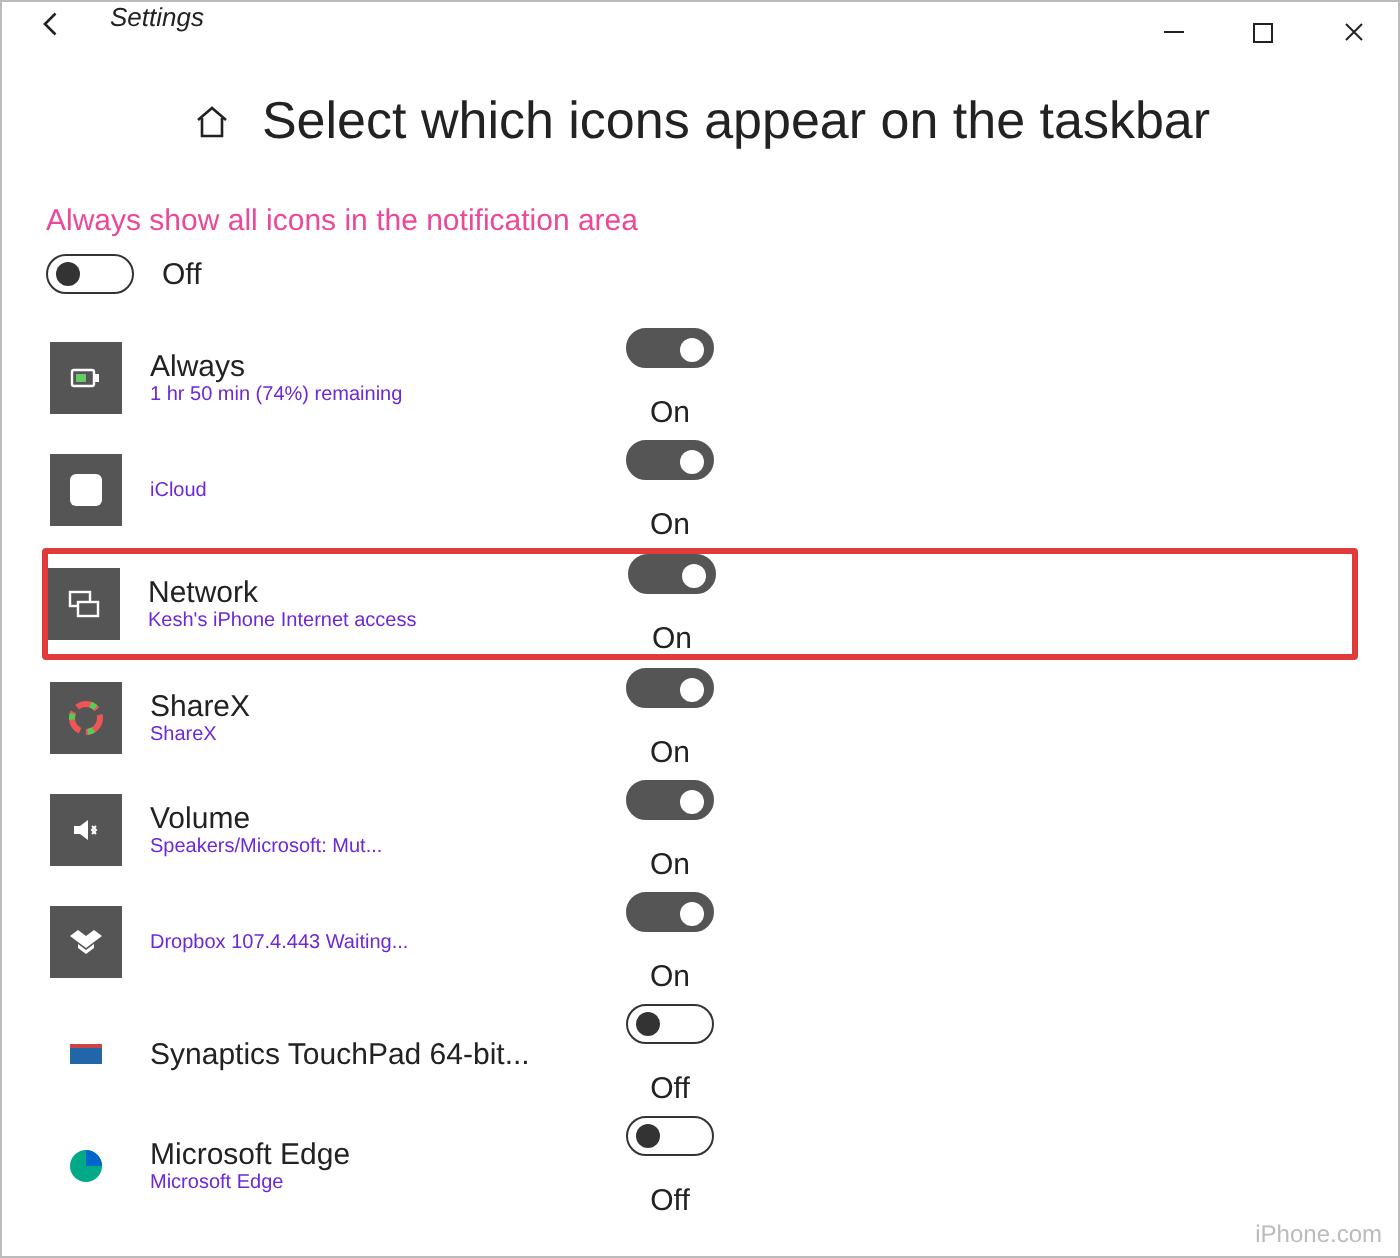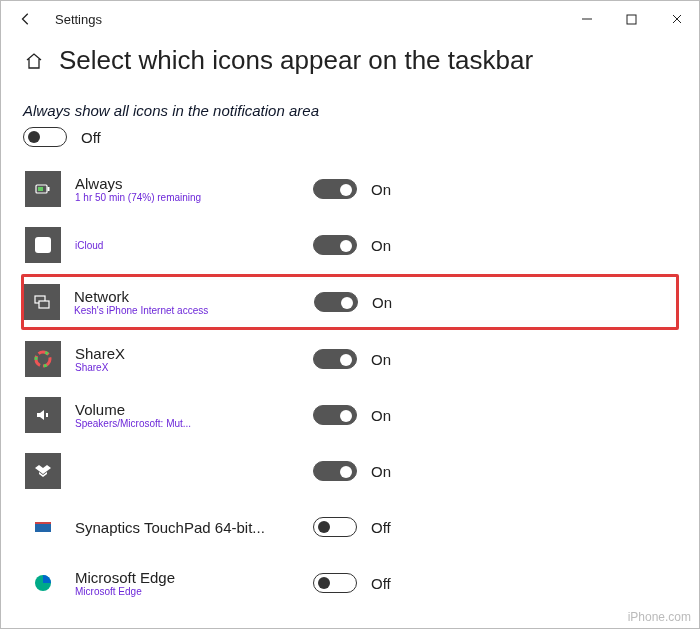--- a/index.html
+++ b/index.html
@@ -1,44 +1,44 @@
 <!DOCTYPE html>
 <html><head>
   <meta charset="utf-8">
   <style>
     * { box-sizing: border-box; margin: 0; padding: 0; font-family: "Segoe UI", sans-serif; }
     body { width: 700px; height: 629px; background: #fff; overflow: hidden; position: relative; border: 1px solid #bbb; }
-    .titlebar { display: flex; align-items: center; height: 36px; padding: 0 0 0 14px; }
+    .titlebar { display: flex; align-items: flex-start; height: 36px; padding: 0 0 0 14px; font-style: italic; }
     .back-btn { width: 22px; height: 22px; display:flex; align-items:center; justify-content:center; font-size: 16px; color:#222; }
     .title { font-size: 13px; margin-left: 18px; color: #222; }
     .winctrls { margin-left: auto; display: flex; }
     .winctrl { width: 45px; height: 30px; display:flex; align-items:center; justify-content:center; color:#222; }
     .content { padding: 8px 22px 0 22px; }
-    .heading-row { display:flex; align-items:center; gap: 14px; margin-bottom: 26px; }
+    .heading-row { display:flex; align-items:center; gap: 14px; margin-bottom: 26px; justify-content: center; }
     .home-icon { width: 22px; height: 22px; display:flex; align-items:center; justify-content:center; }
     .heading { font-size: 26px; font-weight: 400; color: #222; }
-    .section-label { font-size: 15px; color: #0f172a; margin-bottom: 8px; font-style: italic; }
+    .section-label { font-size: 15px; color: #ec4899; margin-bottom: 8px; }
     .master-row { display:flex; align-items:center; gap: 14px; margin-bottom: 14px; }
     .toggle { width: 44px; height: 20px; border-radius: 10px; position: relative; flex-shrink:0; }
     .toggle .knob { width: 12px; height: 12px; border-radius: 50%; position: absolute; top: 3px; }
     .toggle.off { background: #fff; border: 1.5px solid #333; }
     .toggle.off .knob { background: #333; left: 4px; }
     .toggle.on { background: #555; border: 1.5px solid #555; }
     .toggle.on .knob { background: #fff; right: 4px; top: 4px; }
     .state-text { font-size: 15px; color: #222; }
     .list { display:flex; flex-direction:column; }
     .item { display:flex; align-items:center; padding: 6px 2px; position: relative; min-height: 56px; }
     .item.highlight { border: 3px solid #e03a3a; border-radius: 2px; padding: 3px 0; margin: 1px -2px; }
     .icon-box { width: 36px; height: 36px; background: #555; display:flex; align-items:center; justify-content:center; flex-shrink:0; color:#fff; }
     .icon-box.white { background: #fff; border: none; }
     .icon-box svg { width: 20px; height: 20px; }
     .texts { margin-left: 14px; flex: 1; min-width: 0; max-width: 210px; }
     .item-title { font-size: 15px; color: #222; white-space: nowrap; overflow: hidden; text-overflow: ellipsis; }
     .item-sub { font-size: 10px; color: #6d28d9; white-space: nowrap; overflow: hidden; text-overflow: ellipsis; }
-    .item-toggle-wrap { display:flex; align-items:center; gap: 14px; position: absolute; left: 290px; }
+    .item-toggle-wrap { display:flex; align-items:center; gap: 14px; position: absolute; left: 290px; flex-direction: column; }
     .watermark { position: absolute; right: 8px; bottom: 4px; color: #bbb; font-size: 12px; }
   </style>
 </head>
 <body>
 
 <div class="titlebar">
   <div class="back-btn">
     <svg viewBox="0 0 16 16" width="14" height="14">
         <path d="M10 2 L4 8 L10 14" stroke="#222" stroke-width="1.5" fill="none"></path>
       </svg>
@@ -171,20 +171,21 @@
           <div class="state-text">On</div>
         </div>
       </div>
       <div class="item">
         <div class="icon-box">
           <svg viewBox="0 0 20 20">
             <path d="M6 4 L10 7 L6 10 L2 7 Z M14 4 L18 7 L14 10 L10 7 Z M6 10 L10 13 L14 10 L10 7 Z M10 14 L14 11 L14 13 L10 16 L6 13 L6 11 Z" fill="#fff"></path>
           </svg>
         </div>
         <div class="texts">
+          <div class="item-sub">Dropbox 107.4.443 Waiting...</div>
         </div>
         <div class="item-toggle-wrap">
           <div class="toggle on">
             <div class="knob"></div>
           </div>
           <div class="state-text">On</div>
         </div>
       </div>
       <div class="item">
         <div class="icon-box white">

